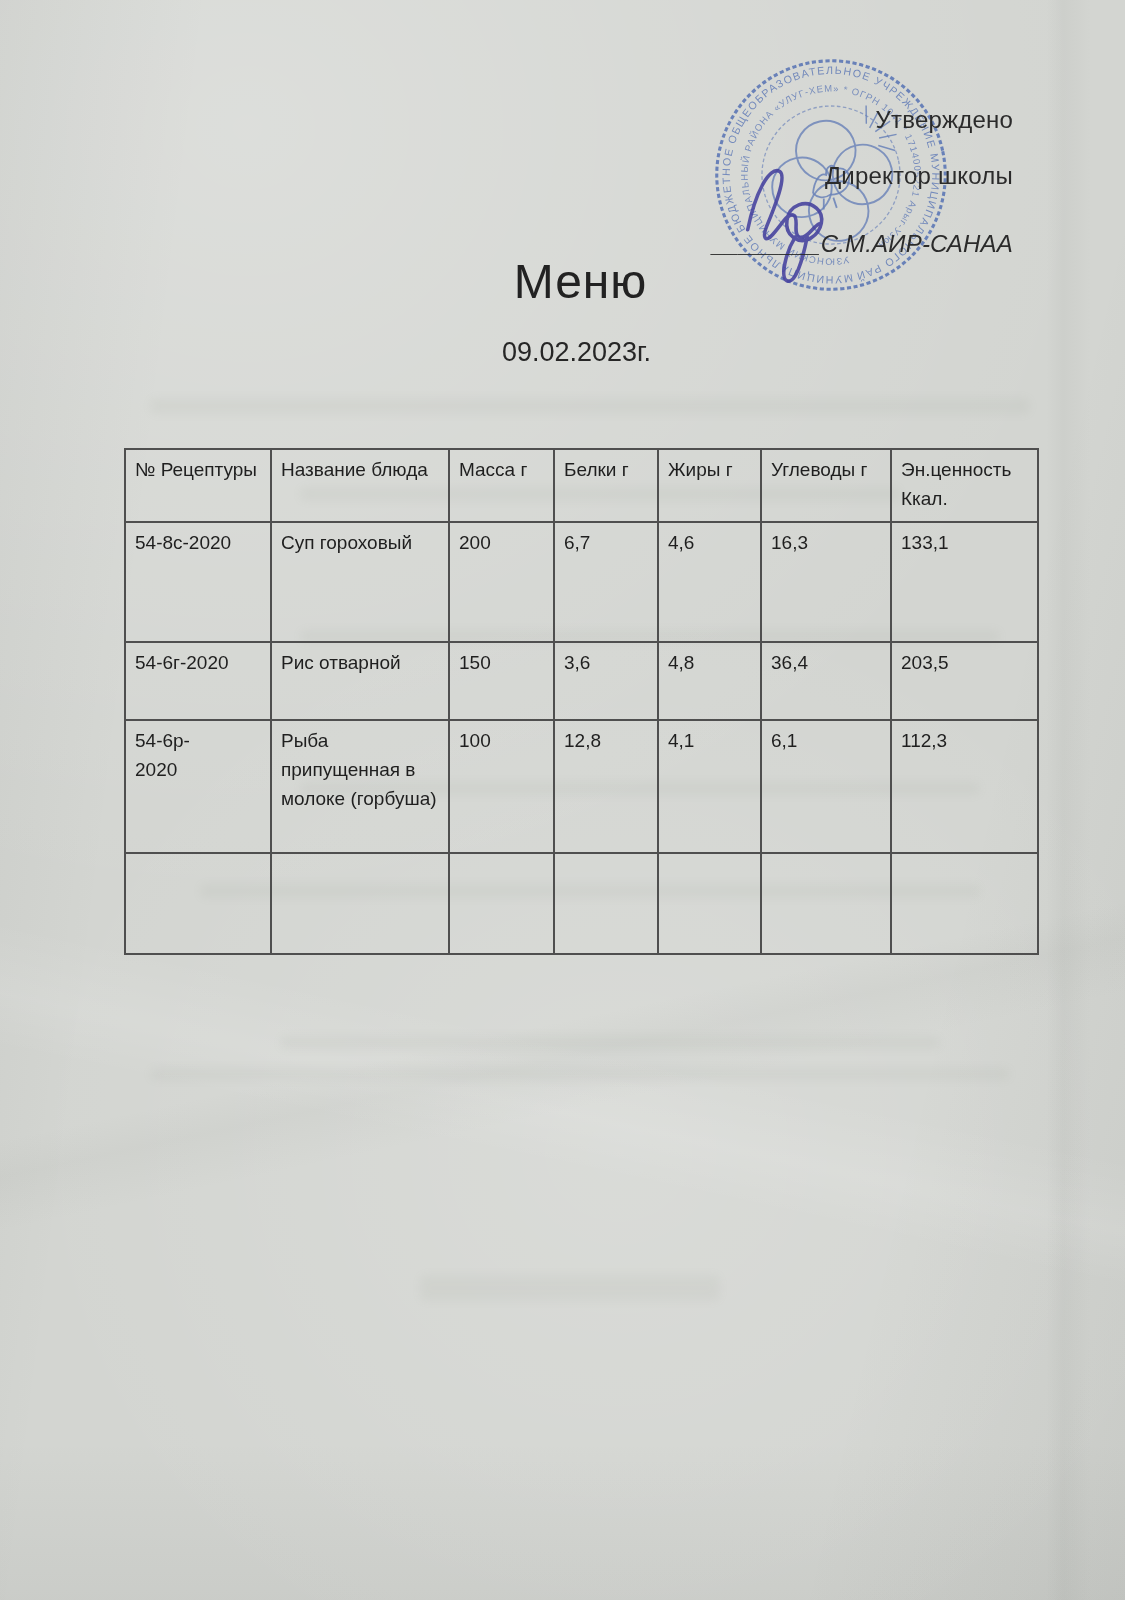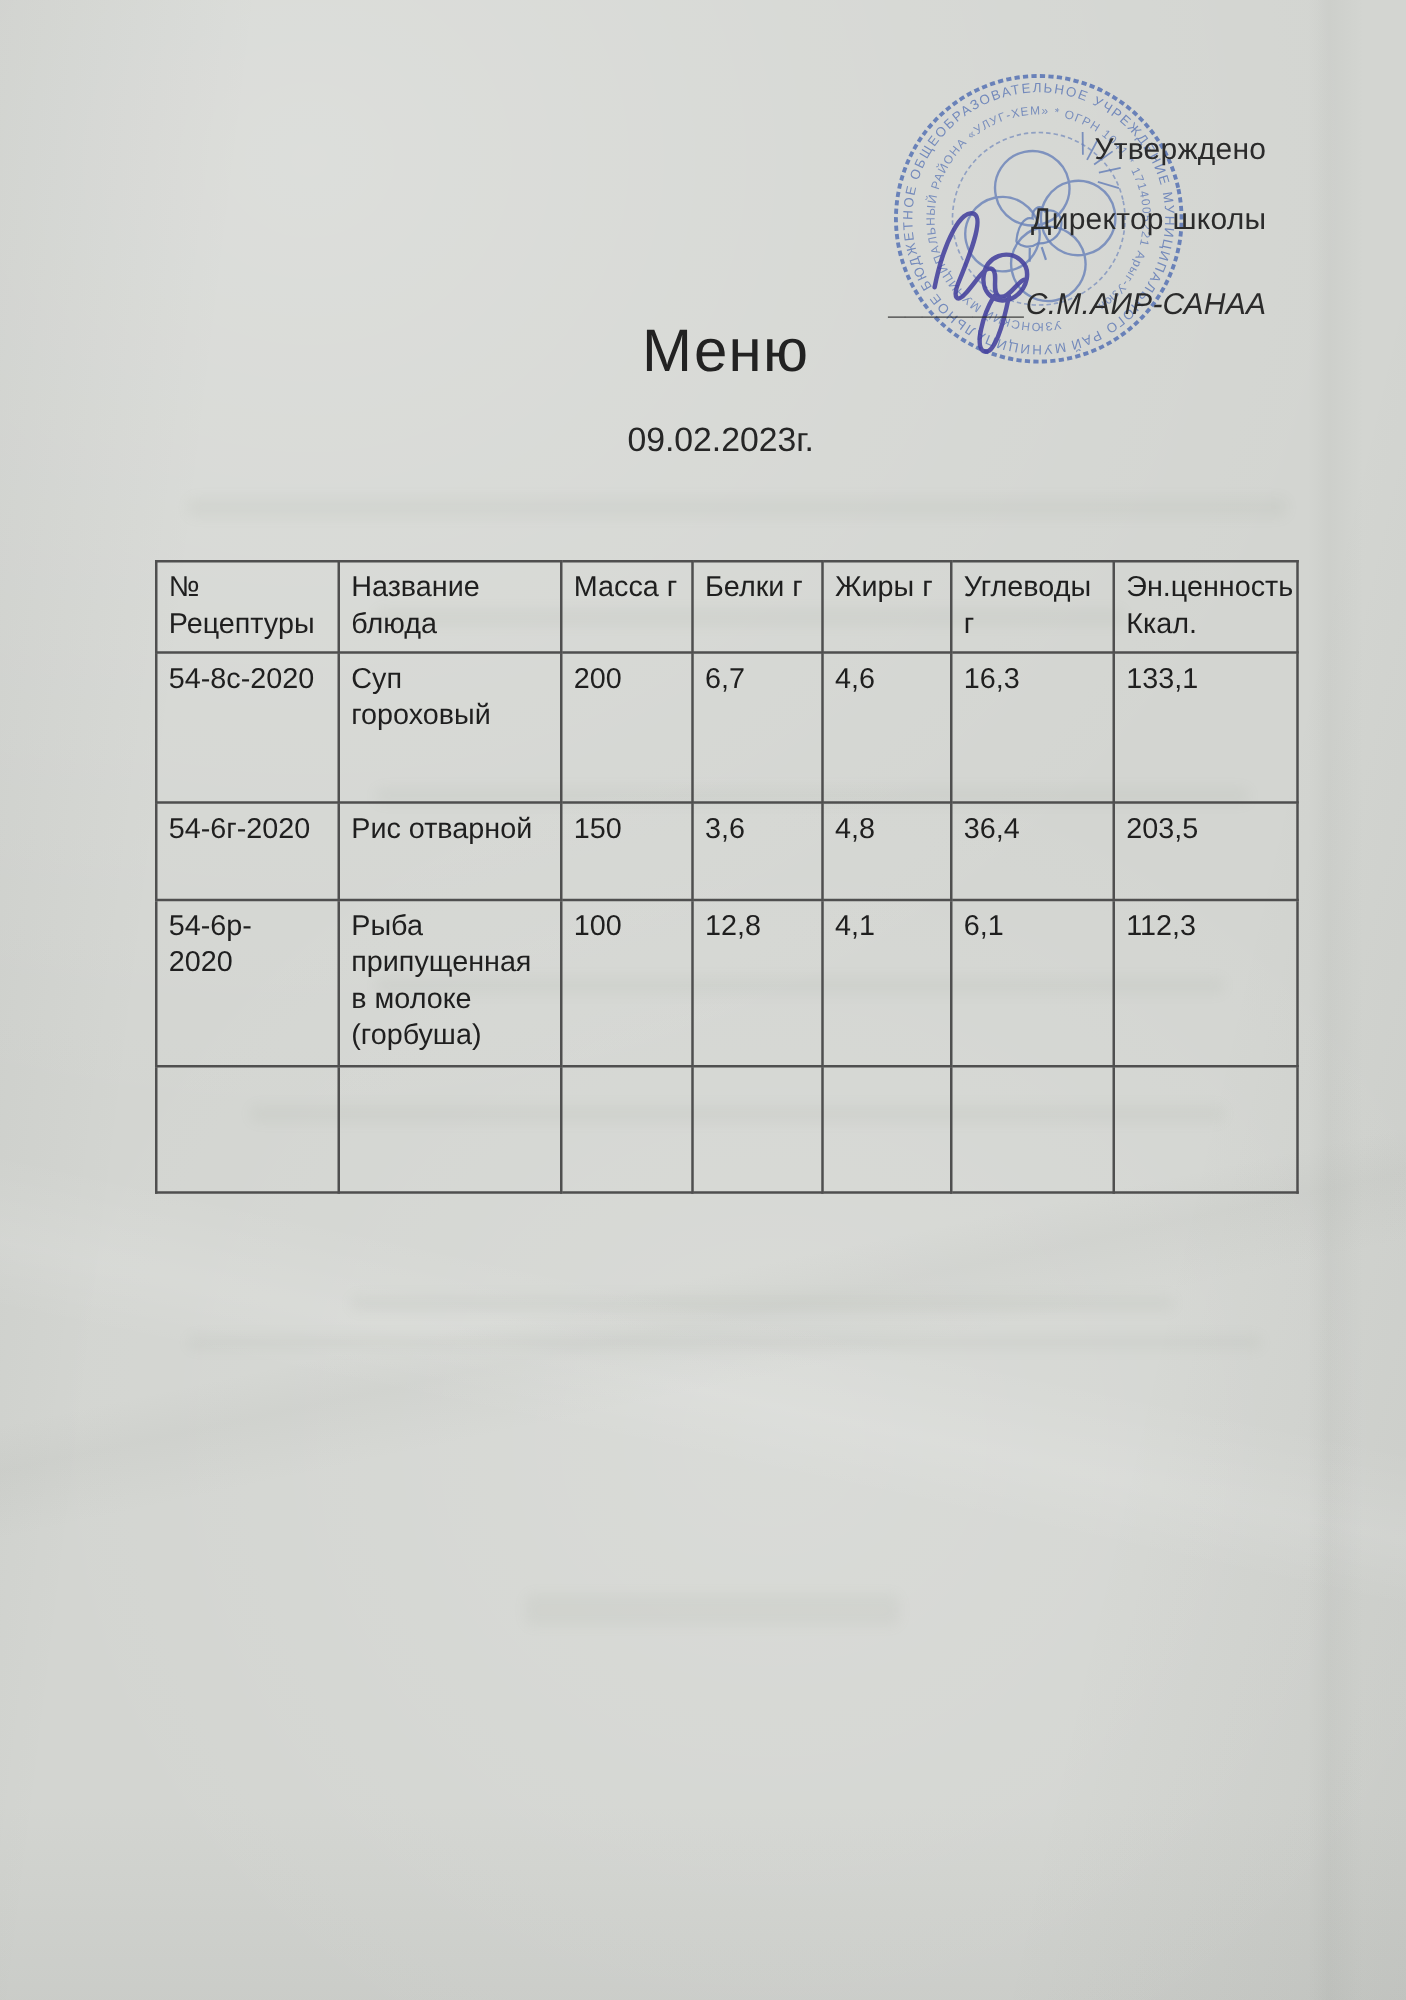--- a/index.html
+++ b/index.html
@@ -44,21 +44,21 @@
   }
   .doc-date{
     position:absolute;left:0;right:0;top:337px;
     text-align:center;font-size:27px;color:#262626;
     transform:translateX(14px);
   }
 
   table.menu{
     position:absolute;left:124px;top:448px;
     width:913px;border-collapse:collapse;table-layout:fixed;
-    font-size:23px;line-height:29px;color:#1f1f1f;
+    font-size:19px;line-height:29px;color:#1f1f1f;
   }
   table.menu td, table.menu th{
     border:2px solid #4f4f4f;
     vertical-align:top;text-align:left;font-weight:normal;
     padding:5px 9px 0 9px;
     overflow:hidden;
   }
   thead tr{height:73px;}
   tbody tr:nth-child(1){height:120px;}
   tbody tr:nth-child(2){height:78px;margin-left:16px;}

